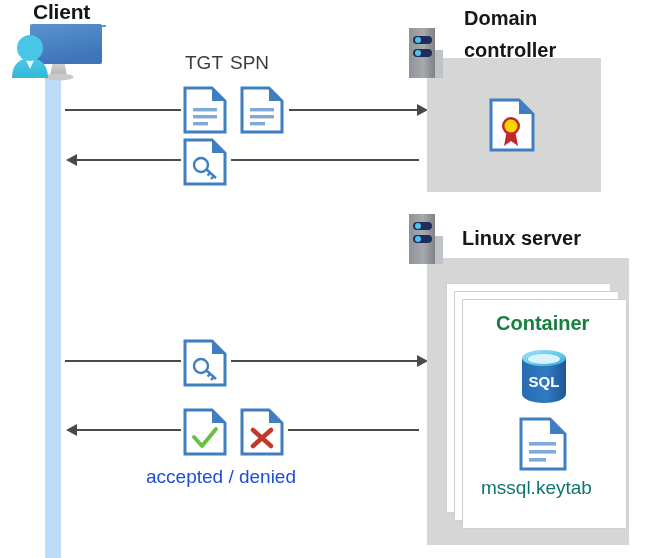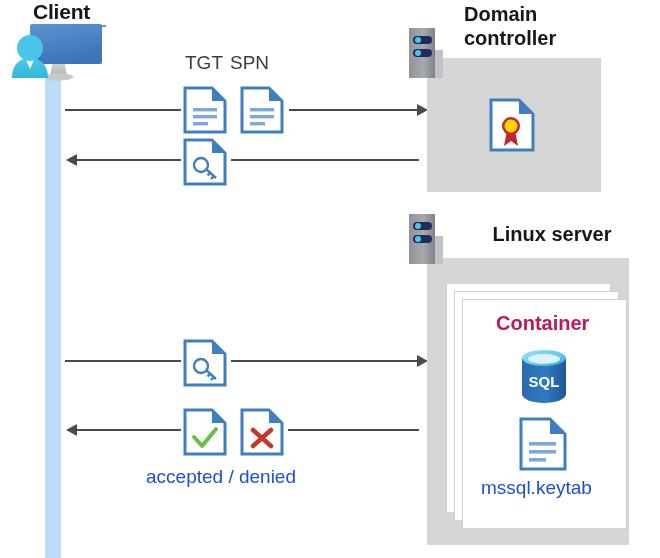--- a/index.html
+++ b/index.html
@@ -90,49 +90,49 @@
     background: #d6d6d6;
   }
   #dc-zone { left: 427px; top: 58px; width: 174px; height: 134px; }
   #linux-zone { left: 427px; top: 258px; width: 202px; height: 287px; }
 
   .zone-title {
     position: absolute;
     font-size: 20px;
     font-weight: bold;
     color: #171717;
-    line-height: 24px;
+    line-height: 32px;
   }
   #dc-title { left: 464px; top: 2px; width: 150px; }
-  #linux-title { left: 462px; top: 222px; width: 180px; text-align: center; }
+  #linux-title { left: 462px; top: 222px; width: 180px; }
 
   
   .server-icon { position: absolute; width: 34px; height: 50px; }
 
   
   .card {
     position: absolute;
     background: #ffffff;
     border: 1px solid #d0d0d0;
   }
   #card-back  { left: 446px; top: 283px; width: 163px; height: 228px; }
   #card-mid   { left: 454px; top: 291px; width: 163px; height: 228px; }
   #card-front { left: 462px; top: 299px; width: 163px; height: 228px; }
 
   #container-title {
     left: 496px; top: 312px;
     font-size: 20px;
     font-weight: bold;
-    color: #be185d;
+    color: #15803d;
     white-space: nowrap;
   }
   #keytab-label {
     left: 481px; top: 477px;
     font-size: 19px;
-    color: #1d4ed8;
+    color: #0f766e;
     white-space: nowrap;
   }
 </style>
 </head>
 <body>
 
 <div class="stage">
 
   <div class="abs" id="client-title">Client</div>
   <div class="abs" id="client-title-underline"></div>

